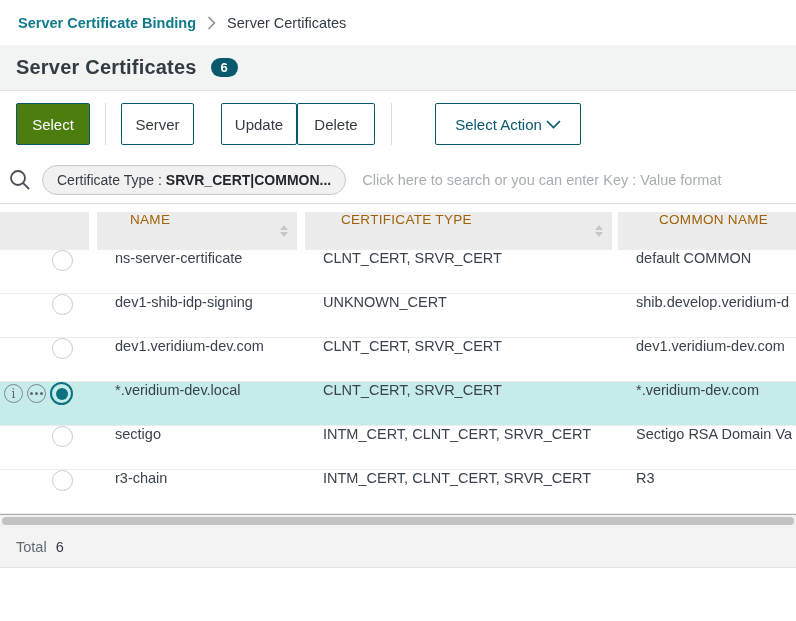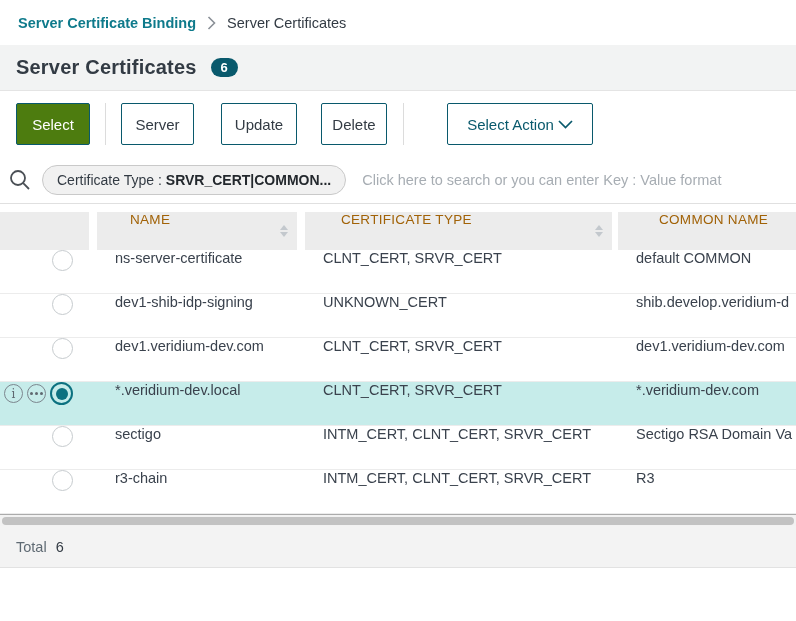--- a/index.html
+++ b/index.html
@@ -17,21 +17,21 @@
   .title-band{height:46px;background:#f2f3f3;border-bottom:1px solid #e4e4e4;display:flex;align-items:center;padding-left:16px;box-sizing:border-box;}
   .page-title{font-size:20px;font-weight:700;color:#333b44;letter-spacing:.2px;}
   .count-badge{margin-left:14px;background:#09596c;color:#fff;font-size:13px;font-weight:700;border-radius:11px;padding:3px 10px;line-height:1;}
   
   .toolbar{height:66px;display:flex;align-items:center;padding-left:16px;background:#fff;}
   .btn{height:42px;box-sizing:border-box;border:1px solid #09596c;background:#fff;color:#333b44;
        font-size:15px;font-family:inherit;border-radius:2px;cursor:pointer;display:flex;align-items:center;justify-content:center;}
   .btn-primary{background:#4d7c0f;color:#fff;border-color:#09596c;width:74px;}
   .btn-install{width:73px;}
   .btn-update{width:76px;margin-left:27px;}
-  .btn-delete{width:66px;margin-left:24px;text-align:center;}
+  .btn-delete{width:78px;text-align:center;}
   .btn-action{width:146px;margin-left:27px;color:#09596c;gap:4px;}
   .vsep{width:1px;height:42px;background:#dcdcdc;margin:0 15px;}
   .vsep2{margin:0 16px 0 16px;}
   
   .search-row{height:47px;box-sizing:border-box;border-bottom:1px solid #e0e0e0;display:flex;align-items:center;padding:0 10px 0 8px;background:#fff;}
   .chip{margin-left:10px;display:flex;align-items:center;border:1px solid #c9c9c9;background:#f1f1f1;
         border-radius:16px;padding:6px 14px;font-size:14px;color:#333b44;white-space:nowrap;cursor:pointer;}
   .chip b{font-weight:700;margin-left:4px;color:#23282d;}
   .search-input{flex:1;margin-left:14px;border:none;outline:none;background:transparent;font-size:14.5px;font-family:inherit;color:#3a424d;}
   .search-input::placeholder{color:#a7adb3;}

